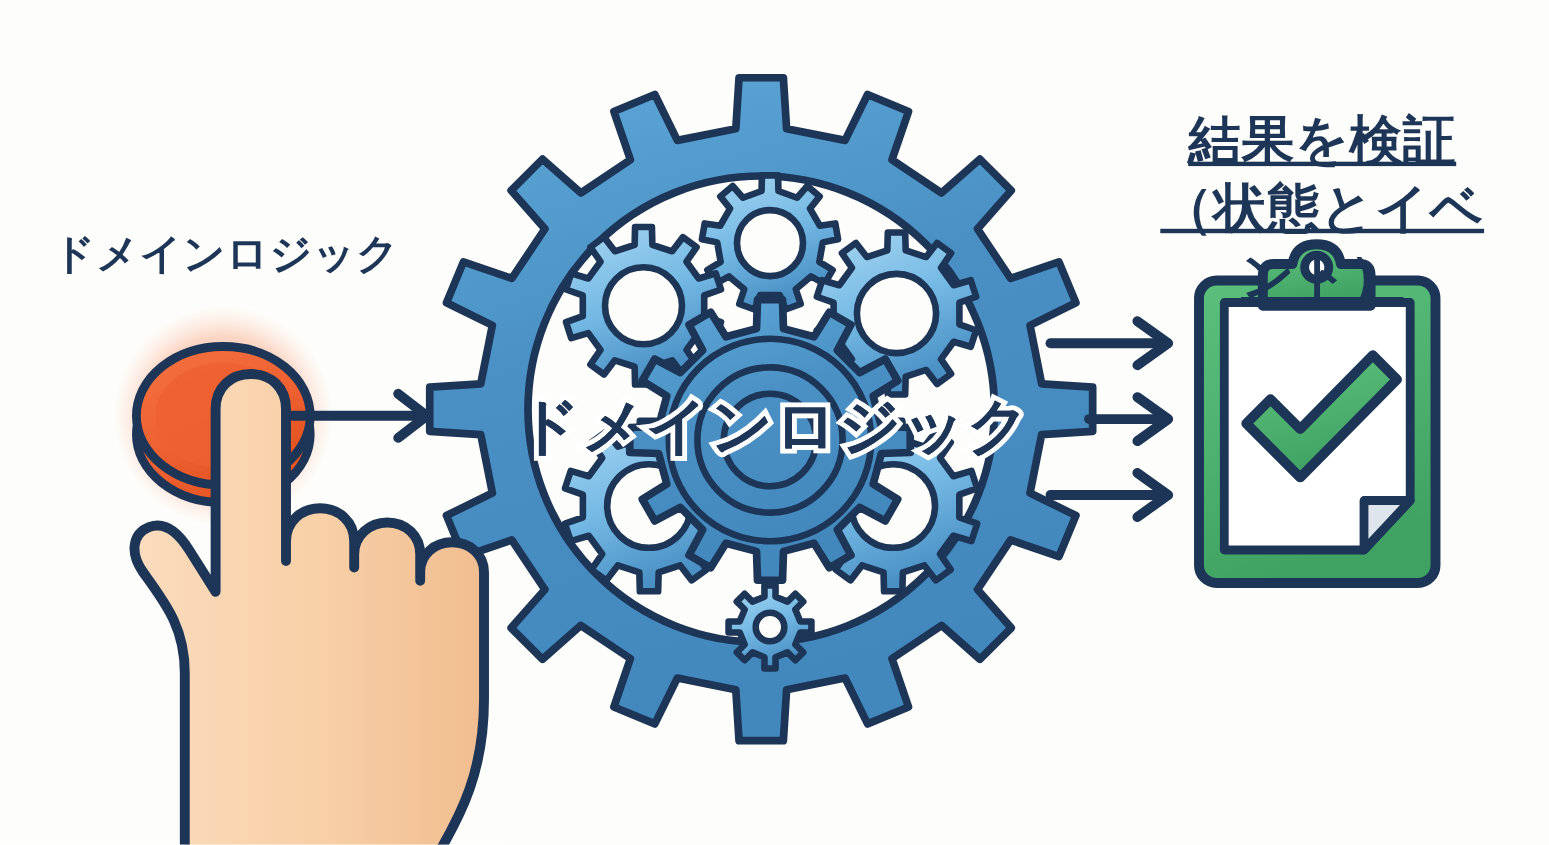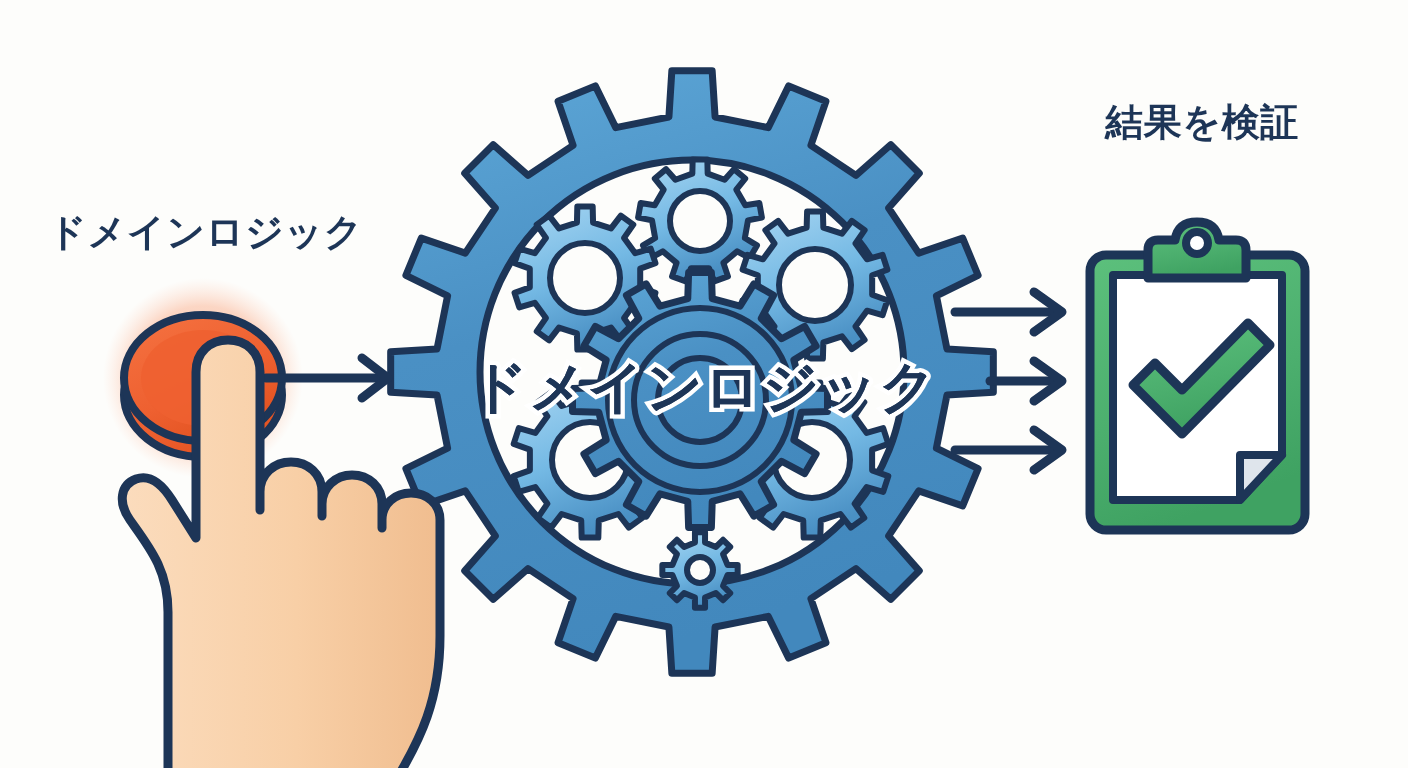--- a/index.html
+++ b/index.html
@@ -25,24 +25,25 @@
     user-select: none;
   }
   #label-left {
     left: 48px;
     top: 208px;
     font-size: 38px;
   }
   #label-right {
     left: 1032px;
     top: 98px;
-    font-size: 38px;
+    font-size: 48px;
     text-align: center;
     width: 340px;
     white-space: normal;
+    text-decoration: underline;
   }
   #label-right .ln { display: block; }
   .svg-layer {
     position: absolute;
     left: 0;
     top: 0;
     width: 1408px;
     height: 768px;
   }
   .center-text {
@@ -230,18 +231,19 @@
       <circle cx="1197" cy="243" r="11" fill="#ffffff" stroke="#1d3557" stroke-width="8"></circle>
 
       <path d="M 1133 385 L 1155 363 L 1182 390 L 1248 323 L 1270 345 L 1182 434 Z" fill="url(#gGreen)" stroke="#1d3557" stroke-width="9" stroke-linejoin="round"></path>
     </g>
   </svg>
 
   <div class="label" id="label-left">ドメインロジック</div>
 
   <div class="label" id="label-right">
     <span class="ln">結果を検証</span>
+    <span class="ln">（状態とイベント）</span>
   </div>
 
   <div class="center-text">ドメインロジック</div>
   <div class="center-text-top">ドメインロジック</div>
 
 </div>
 
 </body></html>

